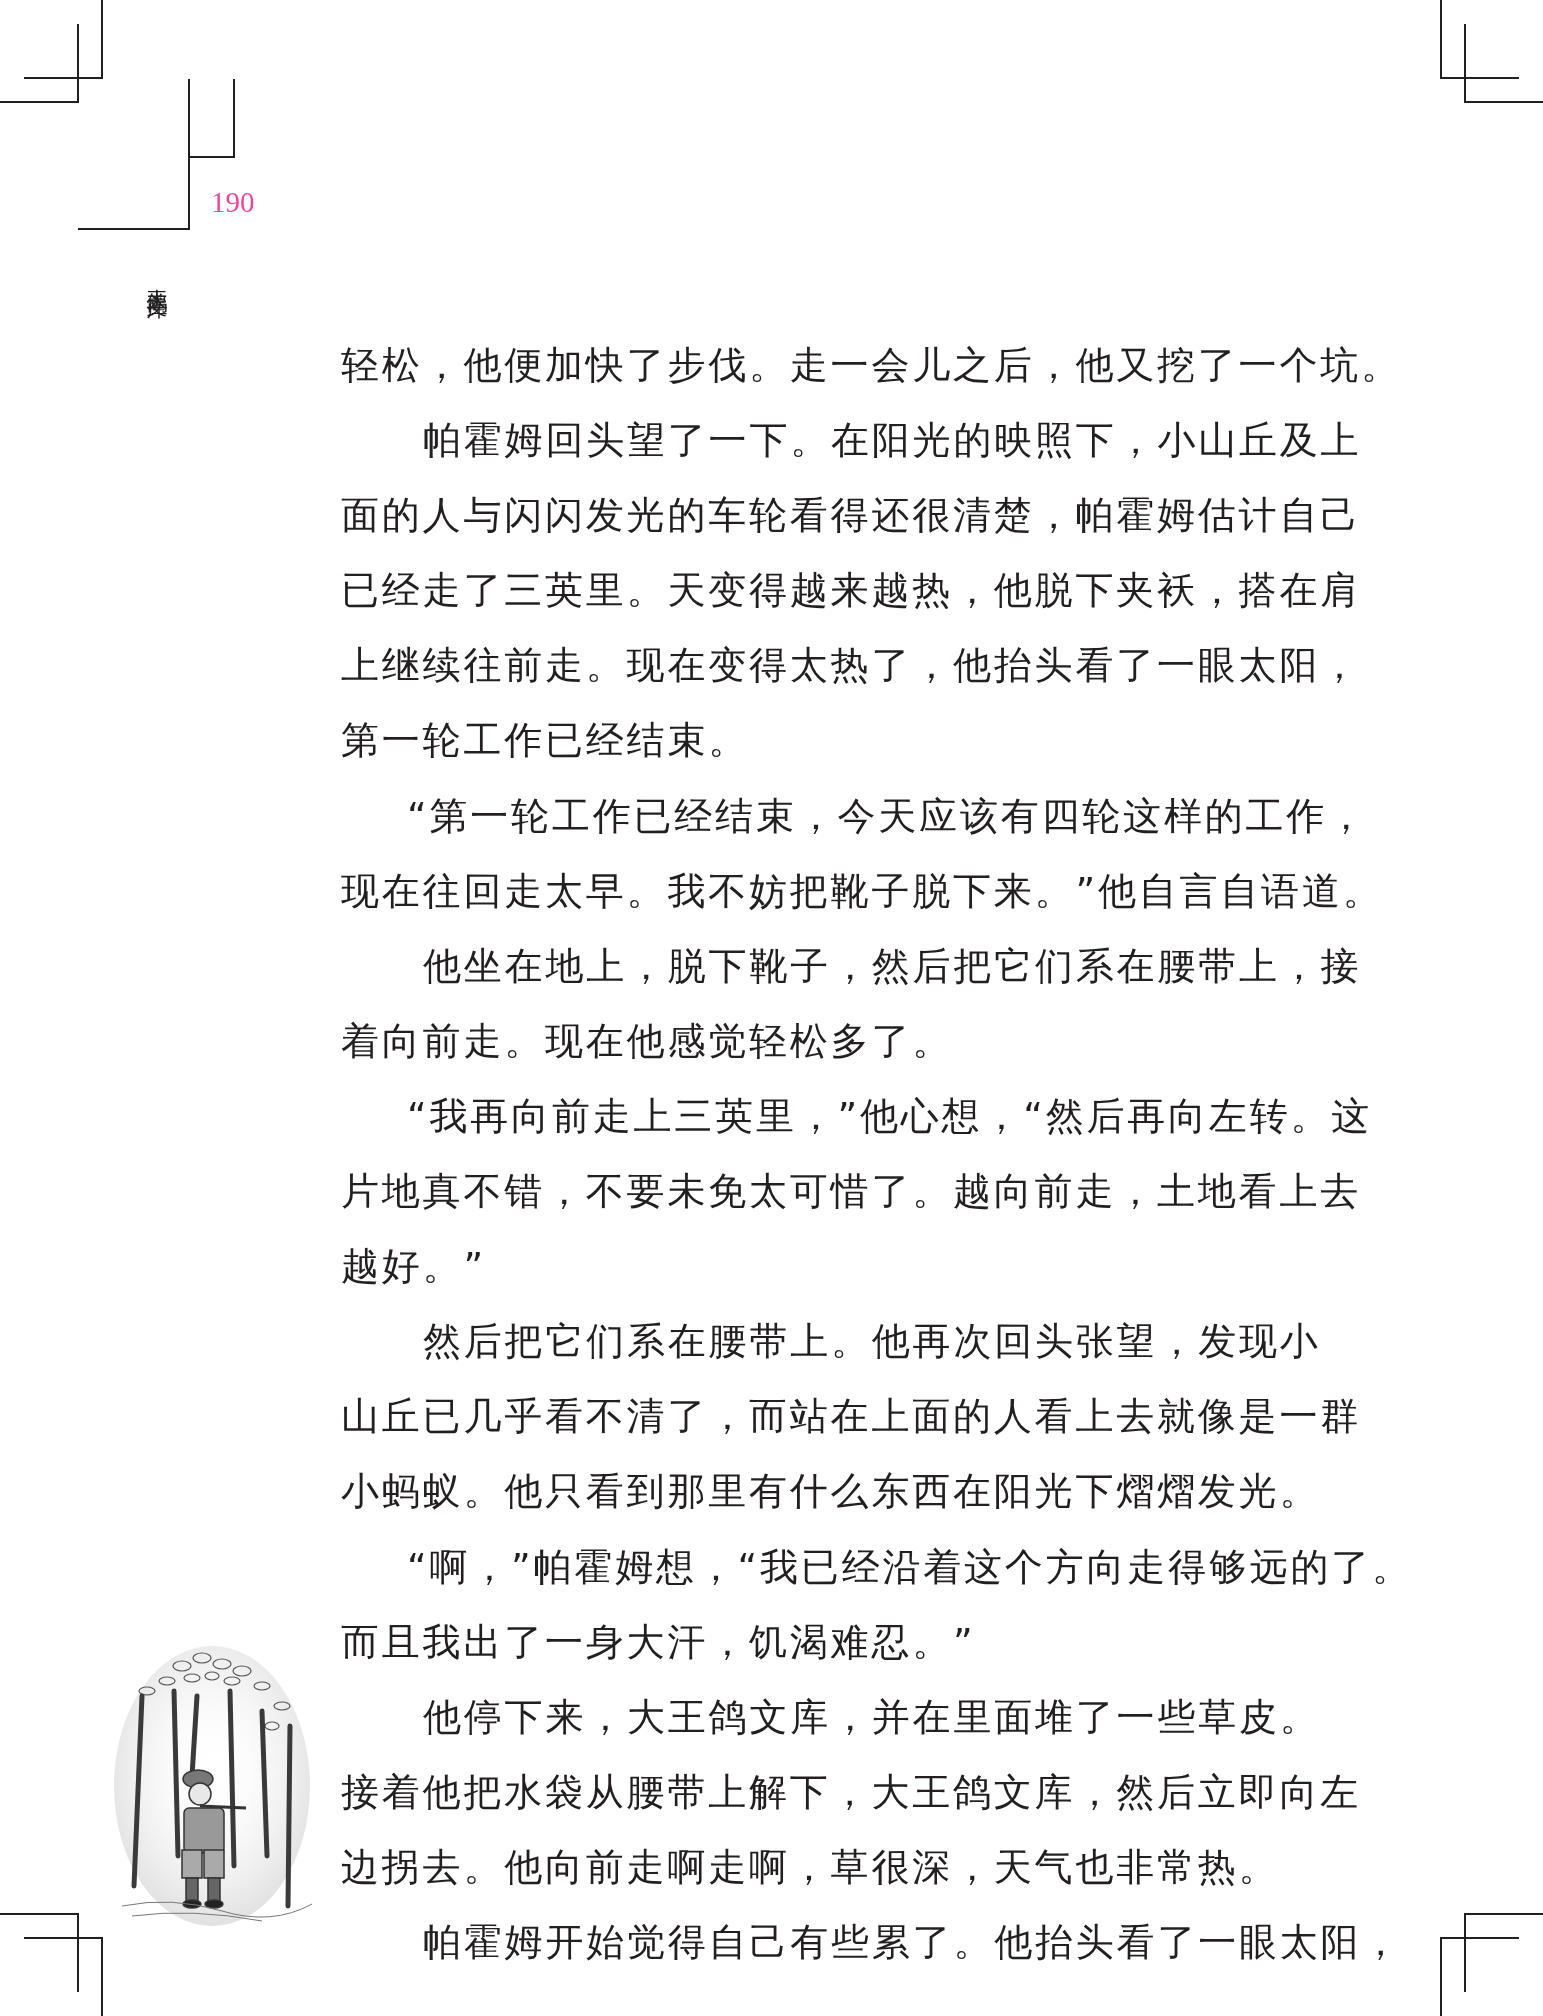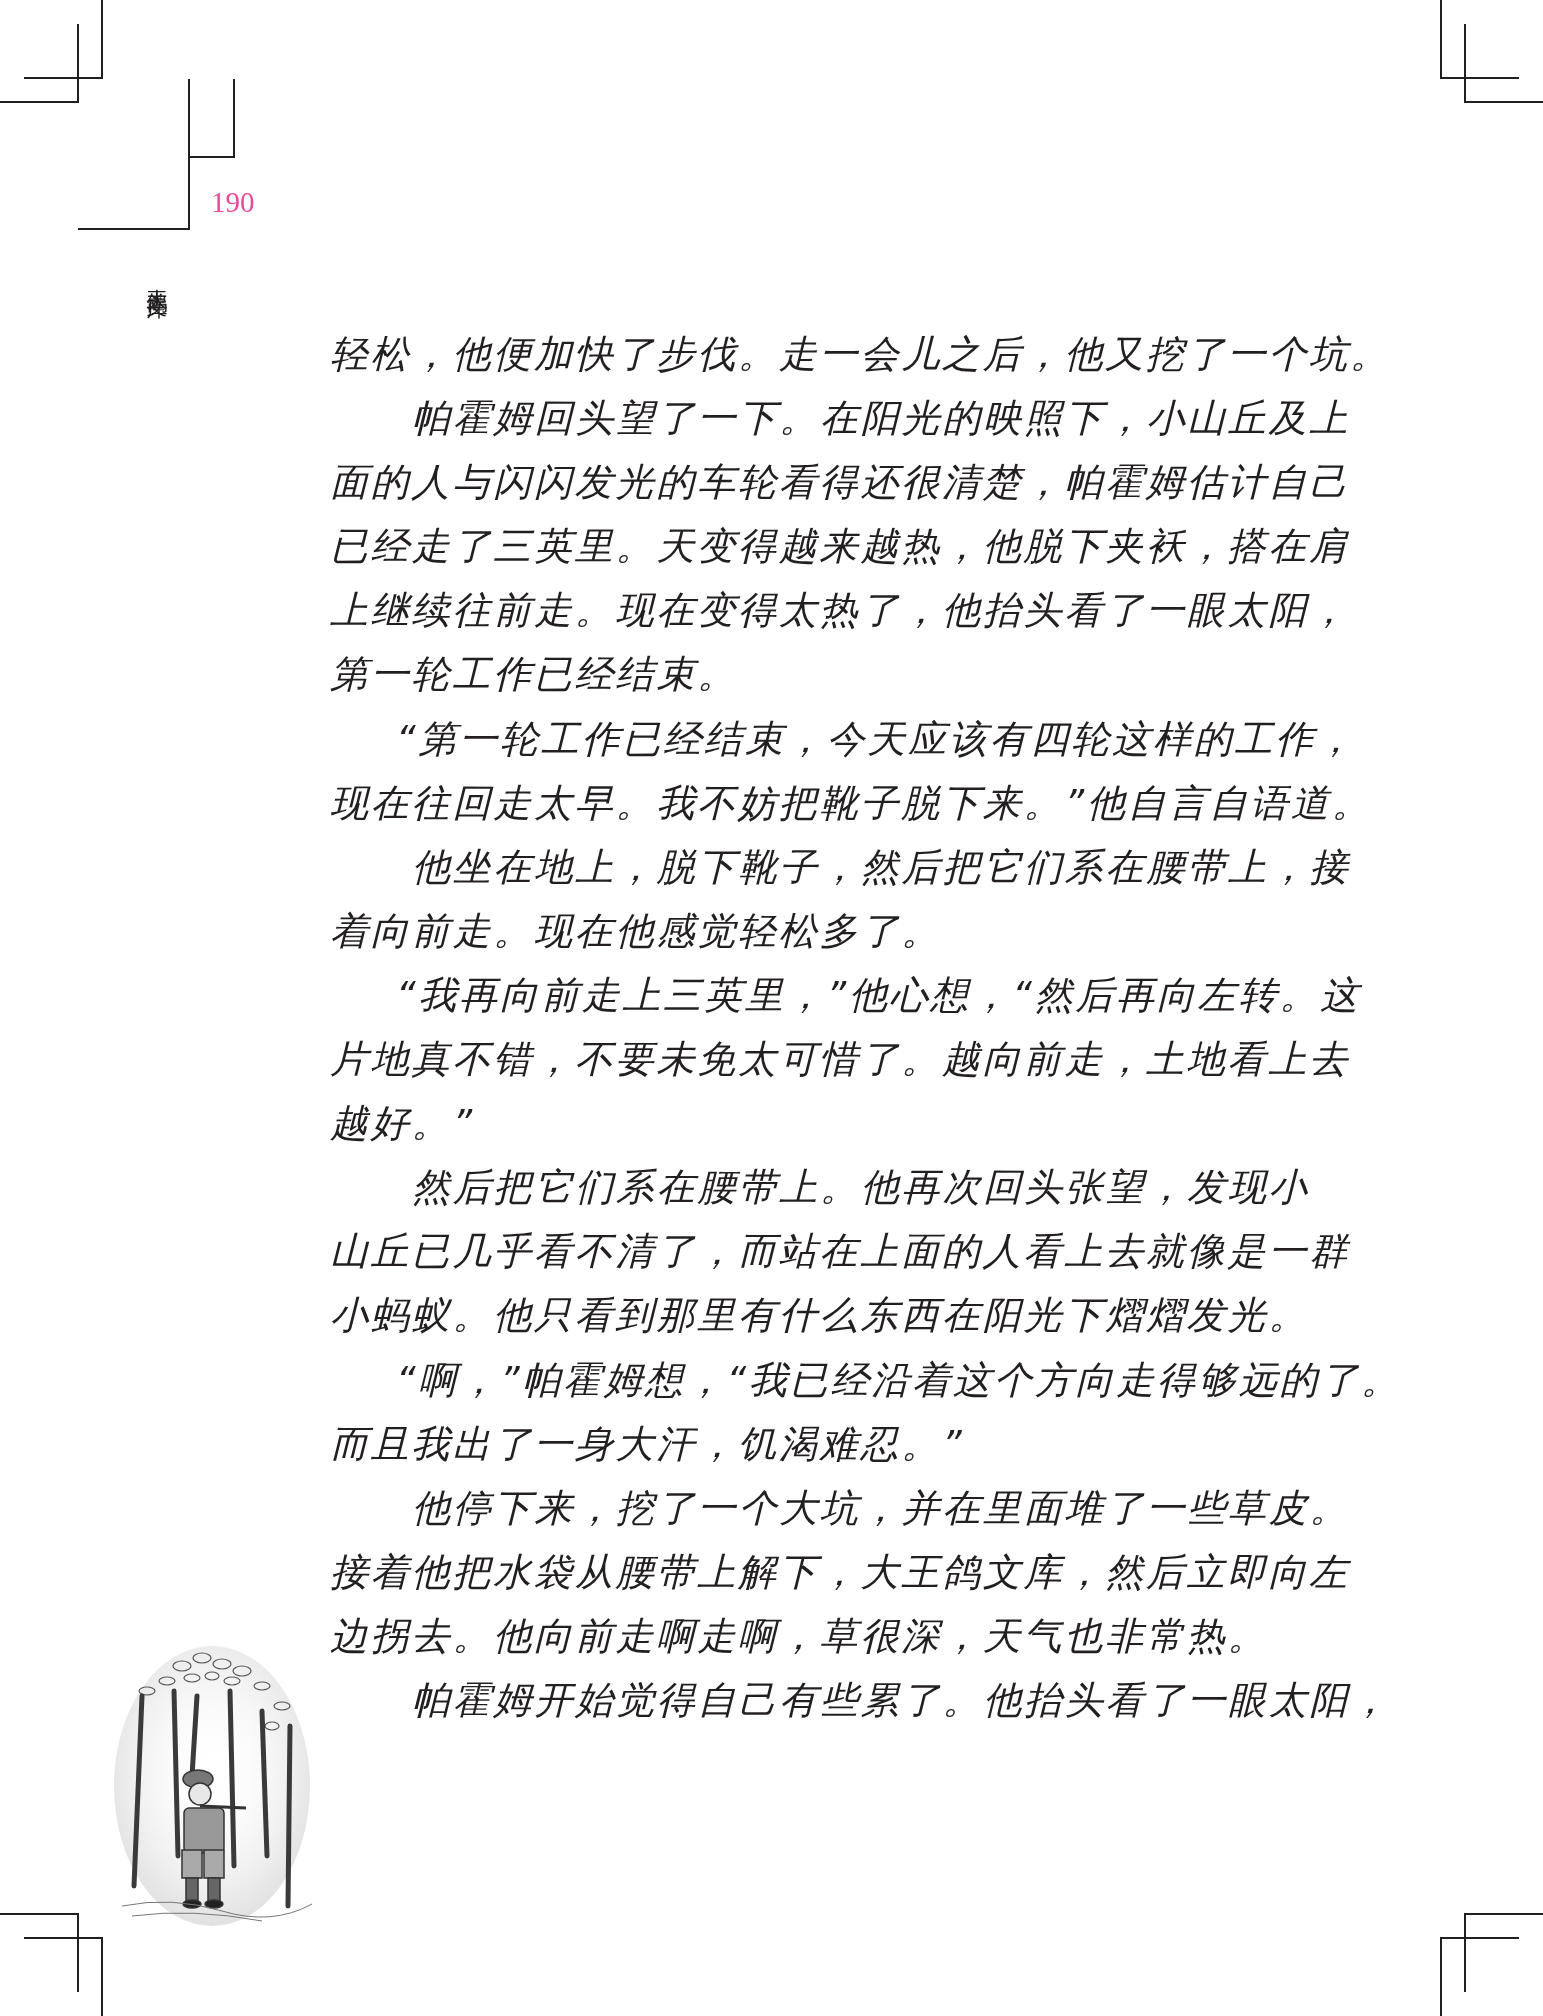--- a/index.html
+++ b/index.html
@@ -17,21 +17,21 @@
       writing-mode: vertical-rl; text-orientation: upright;
       font-family: "DejaVu Sans", sans-serif;
       font-size: 21px; line-height: 24px; letter-spacing: 2px; color: #231f20;
     }
     .body-text {
       position: absolute; left: 330px; top: 322px; width: 866px;
       font-family: "DejaVu Sans", "Liberation Sans", sans-serif;
       font-size: 38px; line-height: 64.1px; color: #231f20;
       letter-spacing: 2.8px;
     }
-    .body-text p { margin: 0; white-space: nowrap; font-style: italic; }
+    .body-text p { margin: 11px; white-space: nowrap; }
     .body-text p.indent { padding-left: 82px; }
     .illustration { position: absolute; left: 112px; top: 1636px; width: 204px; height: 292px; }
   </style>
 </head>
 <body>
 
 <div class="mark v" style="left:101px; top:0; height:79px;"></div>
 <div class="mark h" style="left:24px; top:77px; width:79px;"></div>
 <div class="mark v" style="left:77px; top:24px; height:79px;"></div>
 <div class="mark h" style="left:0; top:101px; width:79px;"></div>
@@ -71,21 +71,21 @@
   <p class="indent">他坐在地上，脱下靴子，然后把它们系在腰带上，接</p>
   <p>着向前走。现在他感觉轻松多了。</p>
   <p class="indent" style="padding-left:66px;">“我再向前走上三英里，”他心想，“然后再向左转。这</p>
   <p>片地真不错，不要未免太可惜了。越向前走，土地看上去</p>
   <p>越好。”</p>
   <p class="indent">然后把它们系在腰带上。他再次回头张望，发现小</p>
   <p>山丘已几乎看不清了，而站在上面的人看上去就像是一群</p>
   <p>小蚂蚁。他只看到那里有什么东西在阳光下熠熠发光。</p>
   <p class="indent" style="padding-left:66px;">“啊，”帕霍姆想，“我已经沿着这个方向走得够远的了。</p>
   <p>而且我出了一身大汗，饥渴难忍。”</p>
-  <p class="indent">他停下来，挖了一个大坑，并在里面堆了一些草皮。</p>
+  <p class="indent">他停下来，大王鸽文库，并在里面堆了一些草皮。</p>
   <p>接着他把水袋从腰带上解下，大王鸽文库，然后立即向左</p>
   <p>边拐去。他向前走啊走啊，草很深，天气也非常热。</p>
   <p class="indent">帕霍姆开始觉得自己有些累了。他抬头看了一眼太阳，</p>
 </div>
 
 <div class="illustration">
   <svg width="204" height="292" viewBox="0 0 204 292" xmlns="http://www.w3.org/2000/svg">
     <defs>
       <radialGradient id="shade" cx="50%" cy="45%" r="60%">
         <stop offset="0%" stop-color="#ffffff" stop-opacity="0"></stop>

